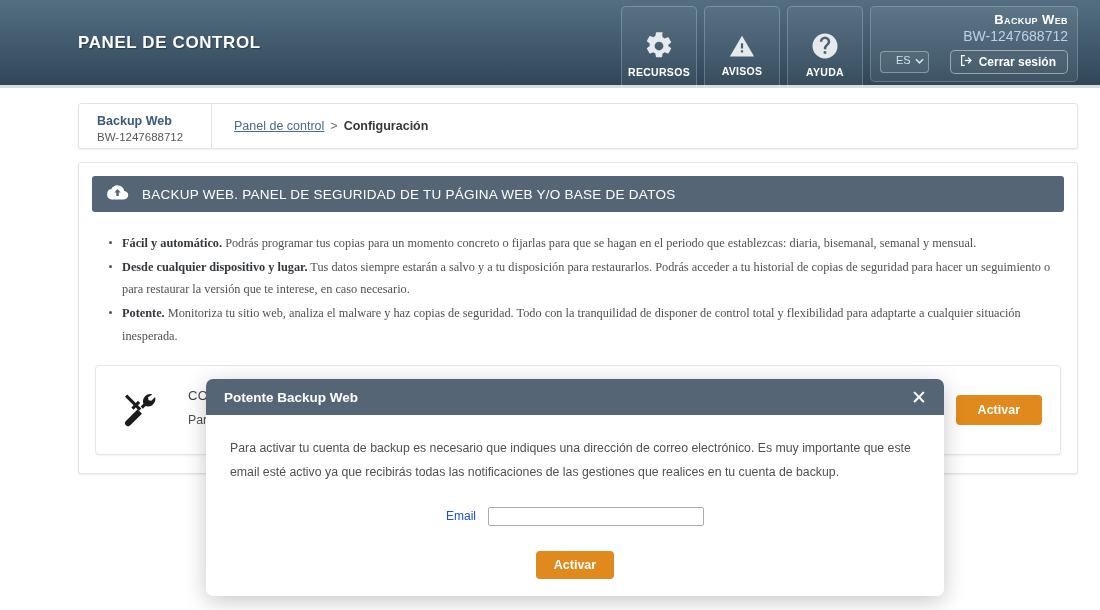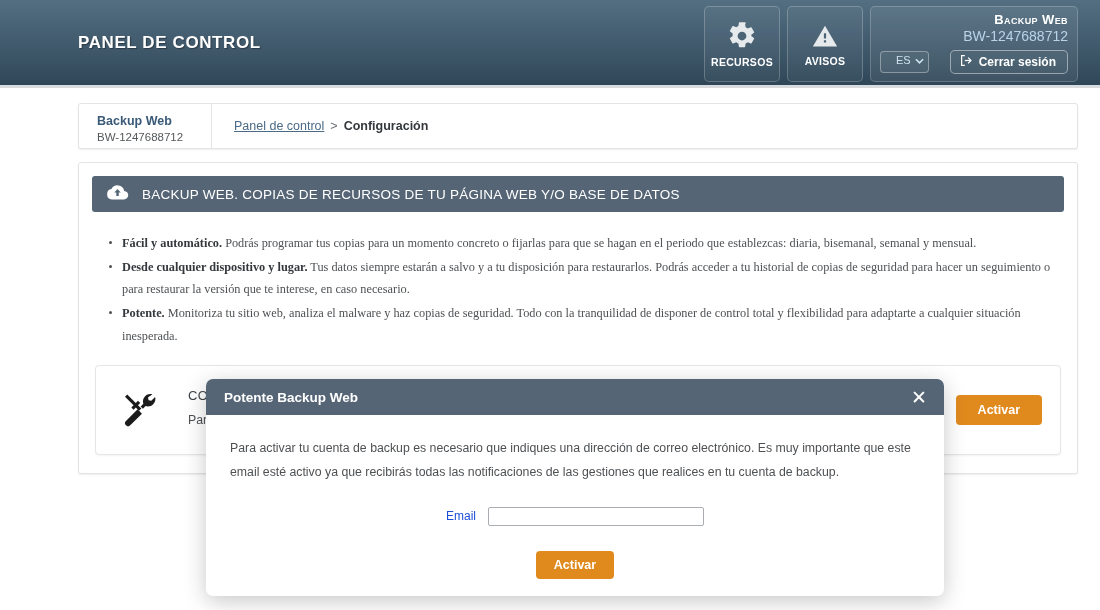--- a/index.html
+++ b/index.html
@@ -33,21 +33,21 @@
   .header-right {
     position: absolute;
     right: 22px;
     top: 6px;
     display: flex;
     align-items: flex-start;
     gap: 7px;
     height: 76px;
   }
   .hdr-tile {
-    width: 76px; height: 76px;
+    width: 76px; height: 96px;
     background: rgba(255,255,255,0.045);
     border: 1px solid rgba(255,255,255,0.22);
     border-radius: 5px;
     display: flex;
     flex-direction: column;
     align-items: center;
     justify-content: center;
     gap: 5px;
     cursor: pointer;
   }
@@ -349,20 +349,28 @@
 
     <div class="hdr-tile">
       <span>
         <svg width="30" height="28" viewBox="0 0 24 24" fill="#e7eaec">
           <path d="M12 3.2 1.6 21h20.8L12 3.2zm.95 14.3h-1.9v-1.9h1.9v1.9zm0-3.4h-1.9V9.6h1.9v4.5z"></path>
         </svg>
       </span>
       <span class="tile-label">AVISOS</span>
     </div>
 
+    <div class="hdr-tile">
+      <span>
+        <svg width="30" height="30" viewBox="0 0 24 24" fill="#e7eaec">
+          <path d="M12 2a10 10 0 1 0 0 20 10 10 0 0 0 0-20zm1.05 16.2h-2.1v-2.1h2.1v2.1zm2.17-7.47-.95.97c-.76.77-1.22 1.4-1.22 2.8h-2v-.5c0-1.03.42-1.97 1.1-2.65l1.3-1.33c.39-.38.63-.91.63-1.5a2.1 2.1 0 0 0-4.2 0H7.8a4.2 4.2 0 1 1 8.4 0c0 .84-.34 1.6-.89 2.15z"></path>
+        </svg>
+      </span>
+      <span class="tile-label">AYUDA</span>
+    </div>
 
     <div class="account-box">
       <div class="acct-name">Backup Web</div>
       <div class="acct-id">BW-1247688712</div>
       <div class="acct-controls">
         <div class="lang-select">
           <span>ES</span>
           <span>
             <svg width="9" height="6" viewBox="0 0 10 6" fill="none" stroke="#cfe2ef" stroke-width="1.8">
                 <path d="M1 1l4 4 4-4"></path>
@@ -399,21 +407,21 @@
 
 <div class="panel">
 
   <div class="panel-head">
     <span>
       <svg width="23" height="17" viewBox="0 0 24 18" fill="#ffffff">
         <path d="M19.1 7.3A7.2 7.2 0 0 0 5.6 5.4 5.5 5.5 0 0 0 6 16.3h12.6a4.5 4.5 0 0 0 .5-9z"></path>
         <path d="M12 5.2 8.6 9h2.1v3.6h2.6V9h2.1z" fill="#556576"></path>
       </svg>
     </span>
-    <span class="panel-head-title">BACKUP WEB. COPIAS DE RECURSOS DE TU PÁGINA WEB Y/O BASE DE DATOS</span>
+    <span class="panel-head-title">BACKUP WEB. PANEL DE SEGURIDAD DE TU PÁGINA WEB Y/O BASE DE DATOS</span>
   </div>
 
   <div class="panel-body">
 
     <ul class="feature-list">
       <li>
         <b>Fácil y automático.</b><span> Podrás programar tus copias para un momento concreto o fijarlas para que se hagan en el periodo que establezcas: diaria, bisemanal, semanal y mensual.</span>
       </li>
       <li>
         <b>Desde cualquier dispositivo y lugar.</b><span> Tus datos siempre estarán a salvo y a tu disposición para restaurarlos. Podrás acceder a tu historial de copias de seguridad para hacer un seguimiento o para restaurar la versión que te interese, en caso necesario.</span>

